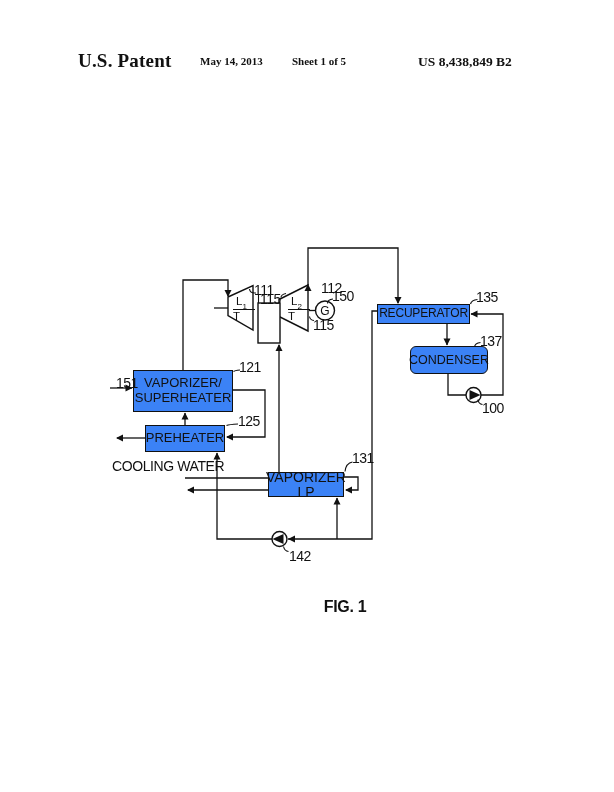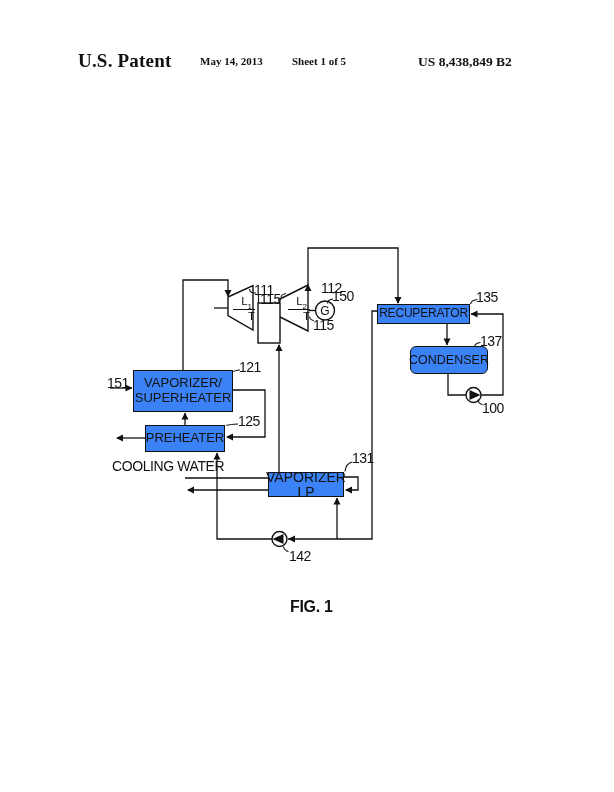--- a/index.html
+++ b/index.html
@@ -25,34 +25,34 @@
   #box-rec{left:377px;top:304px;width:93px;height:20px;font-size:12px;letter-spacing:-.2px;}
   #box-con{left:410px;top:346px;width:78px;height:28px;font-size:12.5px;border-radius:6px;}
 
   .ref{position:absolute;font-size:14px;letter-spacing:-.5px;white-space:nowrap;}
   #r111{left:254px;top:282px;text-align:center;} #r112{left:284px;top:280px;margin-left:37px;}
   #r115a{left:260px;top:291px;} #r117{left:332px;top:288px;}
   #r115b{left:313px;top:317px;} #r121{left:239px;top:359px;}
   #r125{left:238px;top:413px;} #r131{left:352px;top:450px;}
   #r135{left:476px;top:289px;} #r137{left:480px;top:333px;}
   #r141{left:482px;top:400px;} #r142{left:289px;top:548px;}
-  #r151{left:107px;top:375px;}
+  #r151{left:116px;top:375px;}
 
   #cooling-water{position:absolute;left:112px;top:458px;font-size:14px;letter-spacing:-.4px;white-space:nowrap;}
 
-  .frac{position:absolute;text-align:right;font-size:11.5px;line-height:1;}
+  .frac{position:absolute;text-align:left;font-size:11.5px;line-height:1;}
   .frac .num{display:block;border-bottom:1.2px solid #111;padding:0 3px 1px;}
   .frac .den{display:block;padding-top:1px;}
   .frac sub{font-size:8px;line-height:0;position:relative;bottom:-1px;}
   #t1{left:233px;top:296px;width:22px;}
   #t2{left:288px;top:296px;width:22px;}
 
   #gen-label{position:absolute;left:316px;top:304px;width:18px;text-align:center;font-size:12px;}
 
-  #fig-caption{position:absolute;left:290px;top:598px;width:110px;
+  #fig-caption{position:absolute;left:290px;top:598px;width:110px;text-align:center;
     font-size:16px;font-weight:bold;letter-spacing:-.3px;}
 
   svg.overlay{position:absolute;left:0;top:0;}
 </style>
 </head>
 <body>
 
 <div class="page">
 
   <span class="hdr" id="h-title">U.S. Patent</span>

